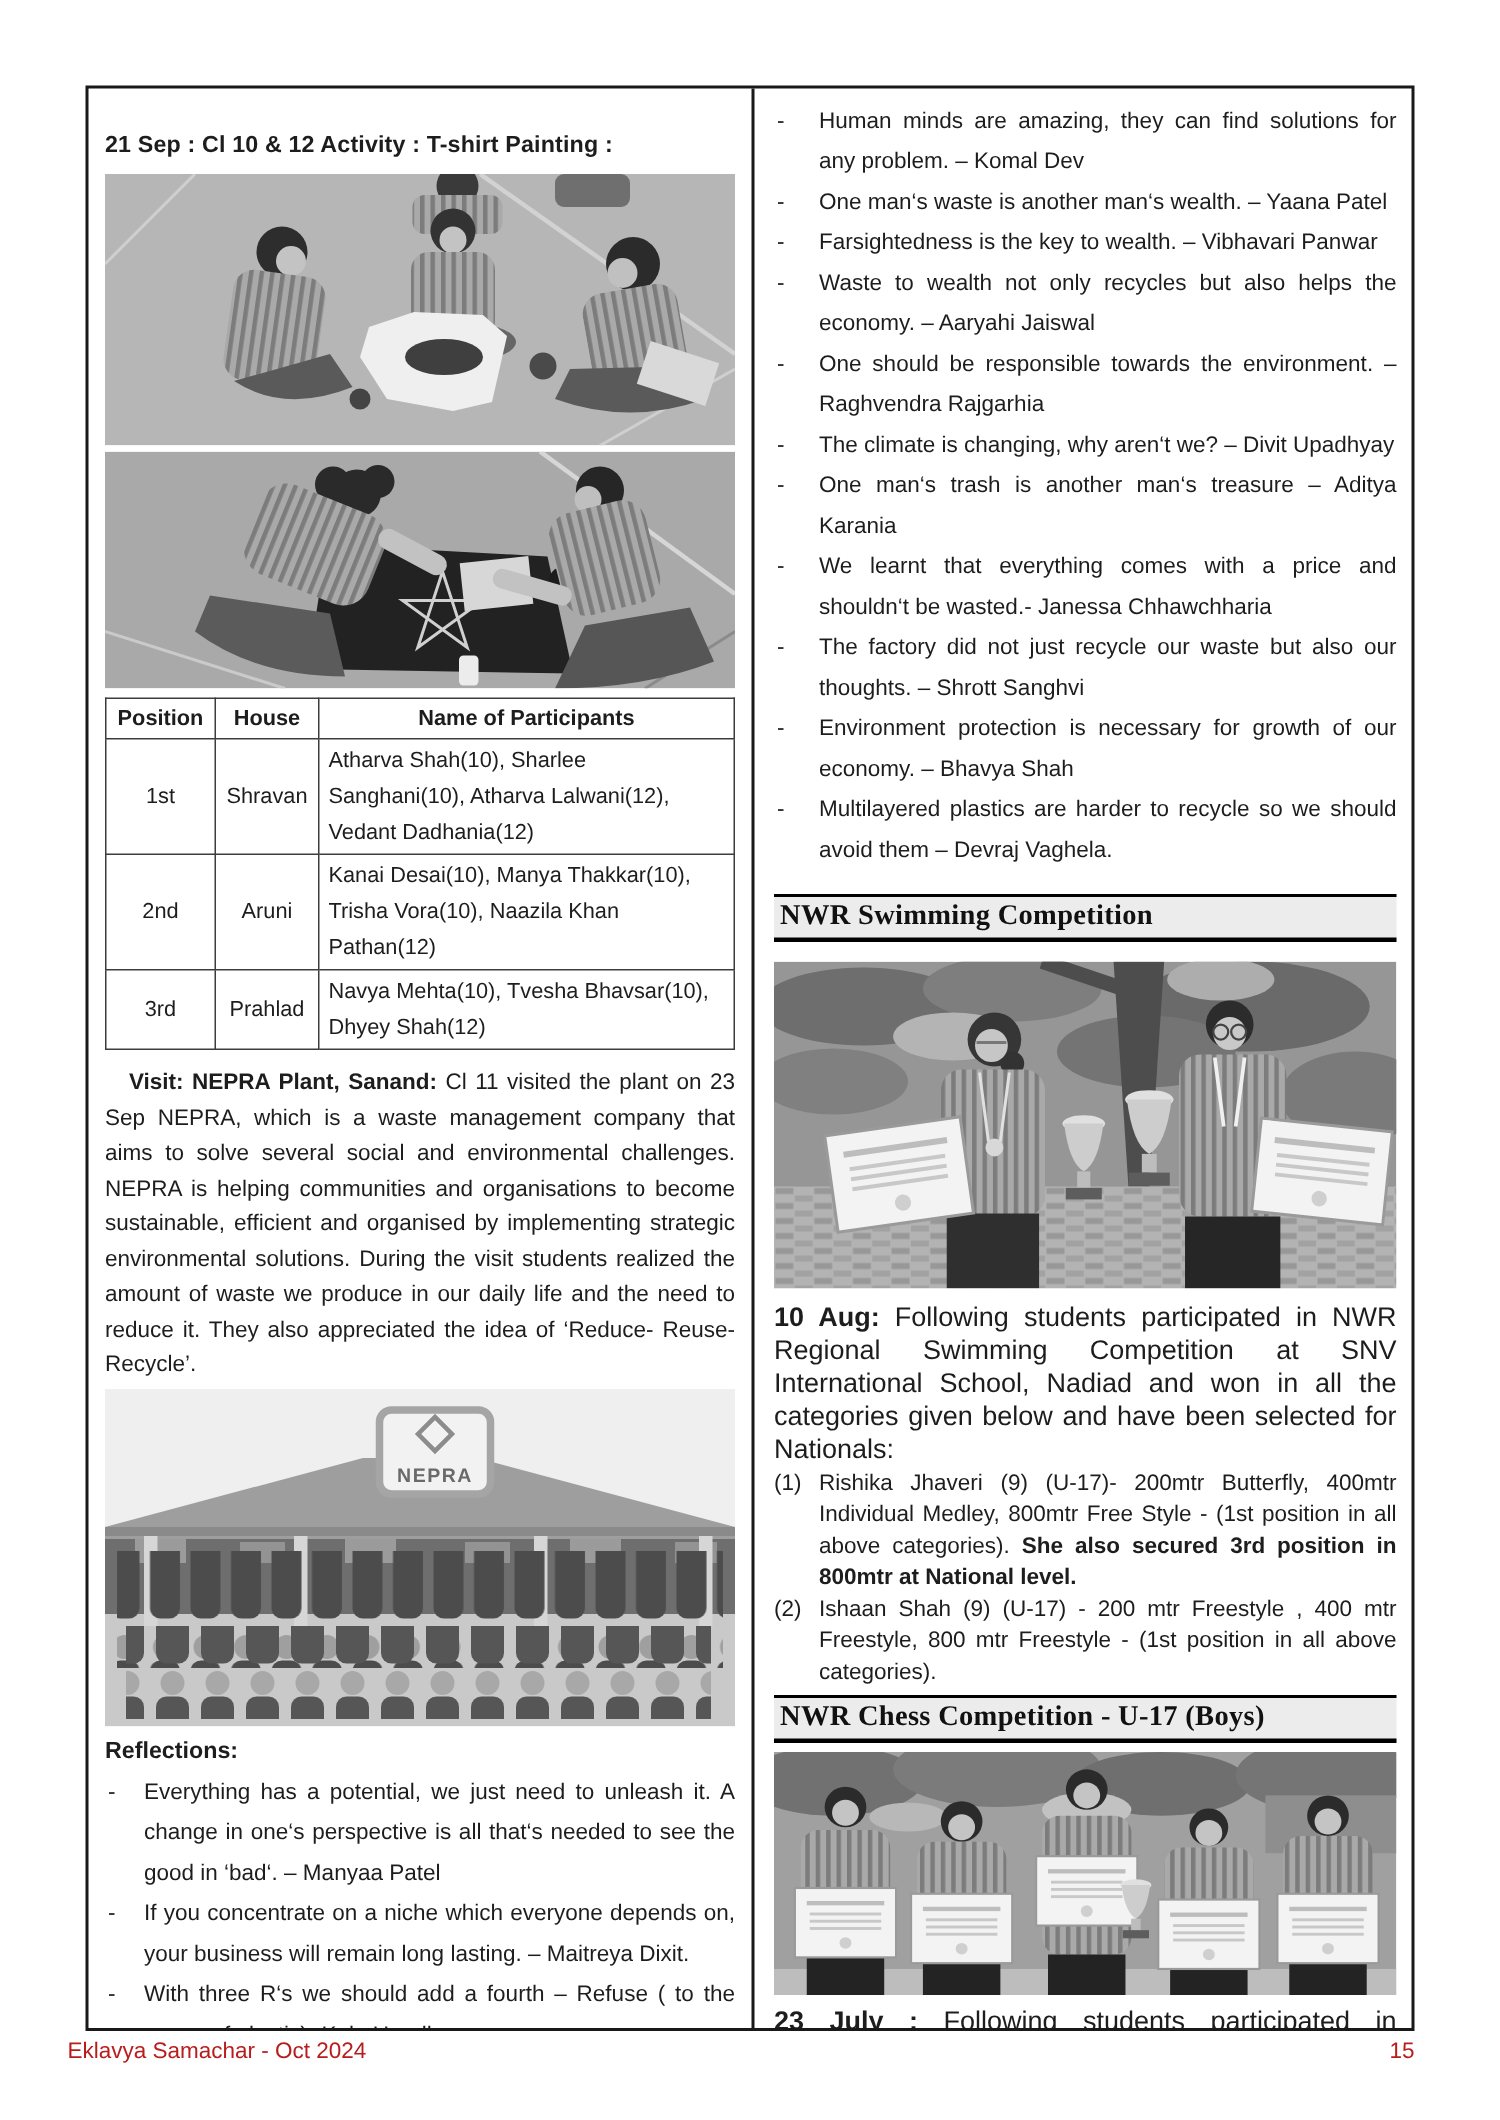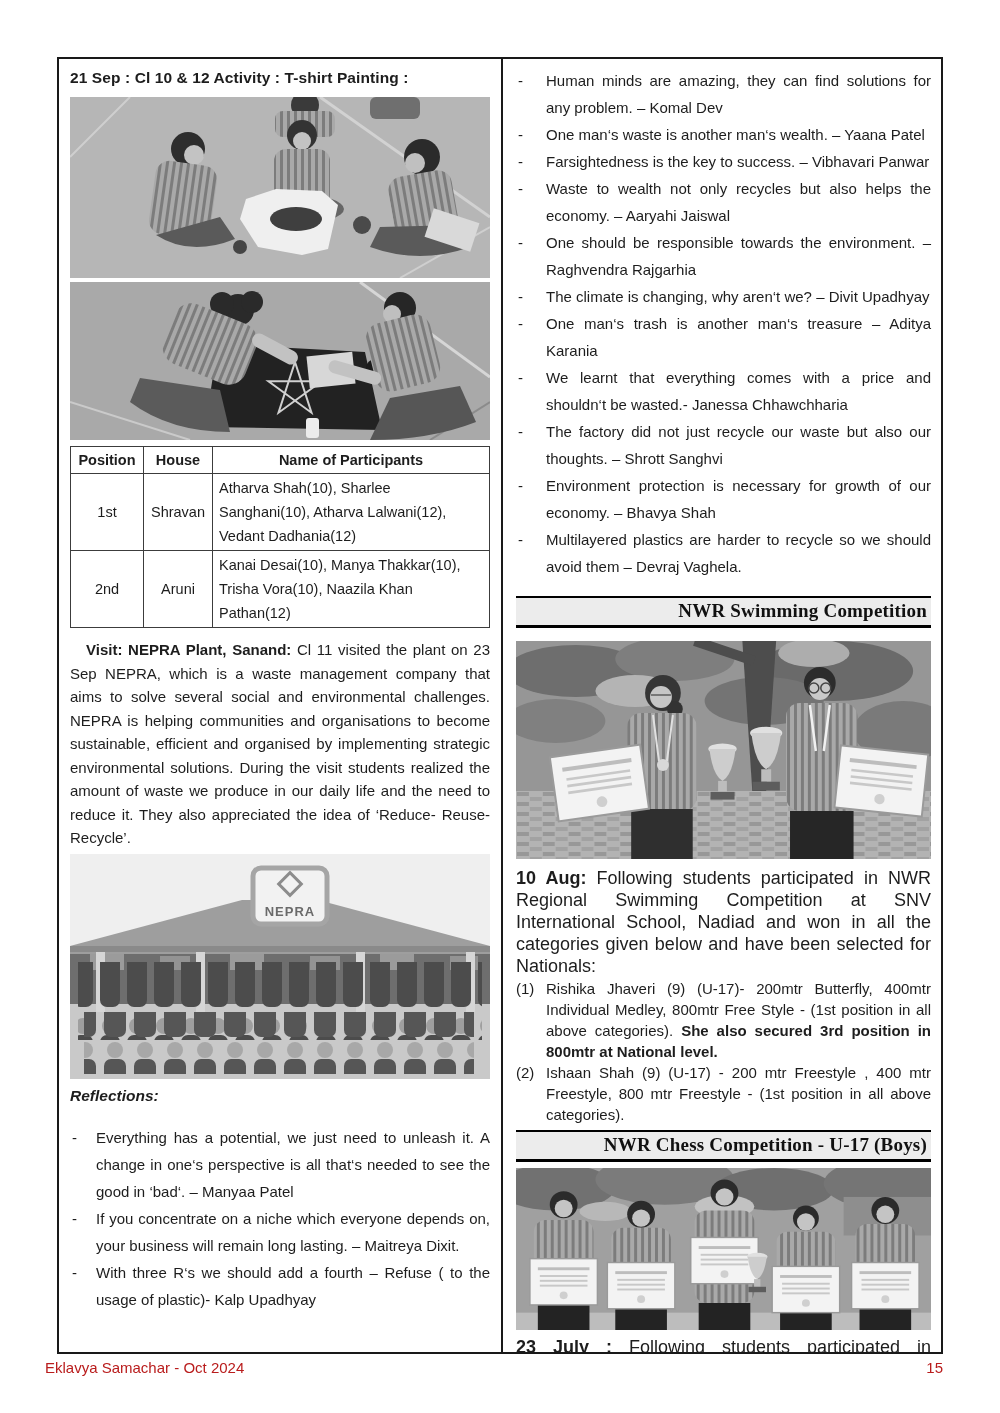--- a/index.html
+++ b/index.html
@@ -1,49 +1,49 @@
 <!DOCTYPE html>
 <html><head>
 <meta charset="utf-8">
 <style>
   html,body{margin:0;padding:0;background:#ffffff;}
   .page{position:relative;width:1000px;height:1413px;background:#ffffff;
         font-family:"Liberation Sans",sans-serif;color:#1d1d1d;overflow:hidden;}
   .content-box{position:absolute;left:57px;top:57px;width:886px;height:1297px;
         border:2px solid #191919;box-sizing:border-box;display:flex;background:#fff;}
   .col{box-sizing:border-box;overflow:hidden;height:100%;}
-  .col-left{width:444px;border-right:2px solid #191919;padding:8px 11px 0 11px;}
+  .col-left{width:444px;border-right:2px solid #191919;padding:27px 11px 0 11px;}
   .col-right{flex:1;padding:8px 10px 0 13px;}
 
   .lc-heading{font-size:15.5px;font-weight:bold;margin:2px 0 10px 0;letter-spacing:0.1px;}
   .photo{width:100%;overflow:hidden;line-height:0;}
   .photo svg{display:block;width:100%;height:100%;}
   .photo1{height:181px;margin-bottom:4px;}
   .photo2{height:158px;margin-bottom:6px;}
   .photo3{height:225px;margin-top:4px;}
 
   table.results{width:100%;border-collapse:collapse;font-size:14.5px;margin-top:0;}
   table.results th,table.results td{border:1px solid #3c3c3c;line-height:24px;}
   table.results th{font-weight:bold;padding:1px 3px;text-align:center;}
   table.results td.c{text-align:center;padding:2px 3px;}
   table.results td.n{text-align:left;padding:2px 6px;}
   th.w-pos{width:66px;margin-left:16px;} th.w-house{width:62px;}
 
   .visit-para{font-size:15px;line-height:23.5px;text-align:justify;margin:10px 0 0 0;}
   .visit-para b{font-weight:bold;margin-left:16px;}
 
-  .refl-heading{font-size:15.5px;font-weight:bold;margin:8px 0 19px 0;font-style:italic;}
+  .refl-heading{font-size:15.5px;font-weight:bold;margin:8px 0 4px 0;}
   .bullet{display:flex;font-size:15px;line-height:27px;}
   .bullet .dash{flex:none;width:26px;padding-left:2px;box-sizing:border-box;}
   .bullet .bt{flex:1;text-align:justify;}
   .quotes .bullet .dash{width:30px;}
 
   .section-bar{border-top:2px solid #000;border-bottom:3px solid #000;background:#ececec;
         font-family:"Liberation Serif",serif;font-weight:bold;font-size:19px;
-        padding:2px 4px 3px 4px;letter-spacing:0.2px;color:#111;text-align:right;}
+        padding:2px 4px 3px 4px;letter-spacing:0.2px;color:#111;}
   .bar-swim{margin-top:16px;}
   .bar-chess{margin-top:5px;}
   .photo4{height:218px;margin-top:13px;}
   .photo5{height:162px;margin-top:6px;}
 
   .tight-para{font-size:18px;line-height:22px;text-align:justify;margin:8px 0 0 0;}
   .tight-para b{font-weight:bold;}
   .numbered{margin-top:1px;}
   .nrow{display:flex;font-size:15px;line-height:21px;}
   .nrow .num{flex:none;width:30px;}
@@ -166,20 +166,25 @@
           <tr>
             <td class="c">1st</td>
             <td class="c">Shravan</td>
             <td class="n">Atharva Shah(10), Sharlee Sanghani(10), Atharva Lalwani(12), Vedant Dadhania(12)</td>
           </tr>
           <tr>
             <td class="c">2nd</td>
             <td class="c">Aruni</td>
             <td class="n">Kanai Desai(10), Manya Thakkar(10), Trisha Vora(10), Naazila Khan Pathan(12)</td>
           </tr>
+          <tr>
+            <td class="c">3rd</td>
+            <td class="c">Prahlad</td>
+            <td class="n">Navya Mehta(10), Tvesha Bhavsar(10), Dhyey Shah(12)</td>
+          </tr>
         </tbody>
       </table>
 
       <p class="visit-para"><b>Visit: NEPRA Plant, Sanand:</b><span> Cl 11 visited the plant on 23 Sep NEPRA, which is a waste management company that aims to solve several social and environmental challenges. NEPRA is helping communities and organisations to become sustainable, efficient and organised by implementing strategic environmental solutions. During the visit students realized the amount of waste we produce in our daily life and the need to reduce it. They also appreciated the idea of ‘Reduce- Reuse- Recycle’.</span></p>
 
       <div class="photo photo3">
         <svg viewBox="0 0 420 225" preserveAspectRatio="none">
           <rect width="420" height="225" fill="#efefef"></rect>
           <rect y="148" width="420" height="77" fill="#c9c9c9"></rect>
           <rect y="92" width="420" height="58" fill="#6e6e6e"></rect>
@@ -229,21 +234,21 @@
         <div class="bullet">
             <span class="dash">-</span>
             <span class="bt">Human minds are amazing, they can find solutions for any problem. – Komal Dev</span>
           </div>
         <div class="bullet">
             <span class="dash">-</span>
             <span class="bt">One man‘s waste is another man‘s wealth. – Yaana Patel</span>
           </div>
         <div class="bullet">
             <span class="dash">-</span>
-            <span class="bt">Farsightedness is the key to success. – Vibhavari Panwar</span>
+            <span class="bt">Farsightedness is the key to wealth. – Vibhavari Panwar</span>
           </div>
         <div class="bullet">
             <span class="dash">-</span>
             <span class="bt">Waste to wealth not only recycles but also helps the economy. – Aaryahi Jaiswal</span>
           </div>
         <div class="bullet">
             <span class="dash">-</span>
             <span class="bt">One should be responsible towards the environment. – Raghvendra Rajgarhia</span>
           </div>
         <div class="bullet">

